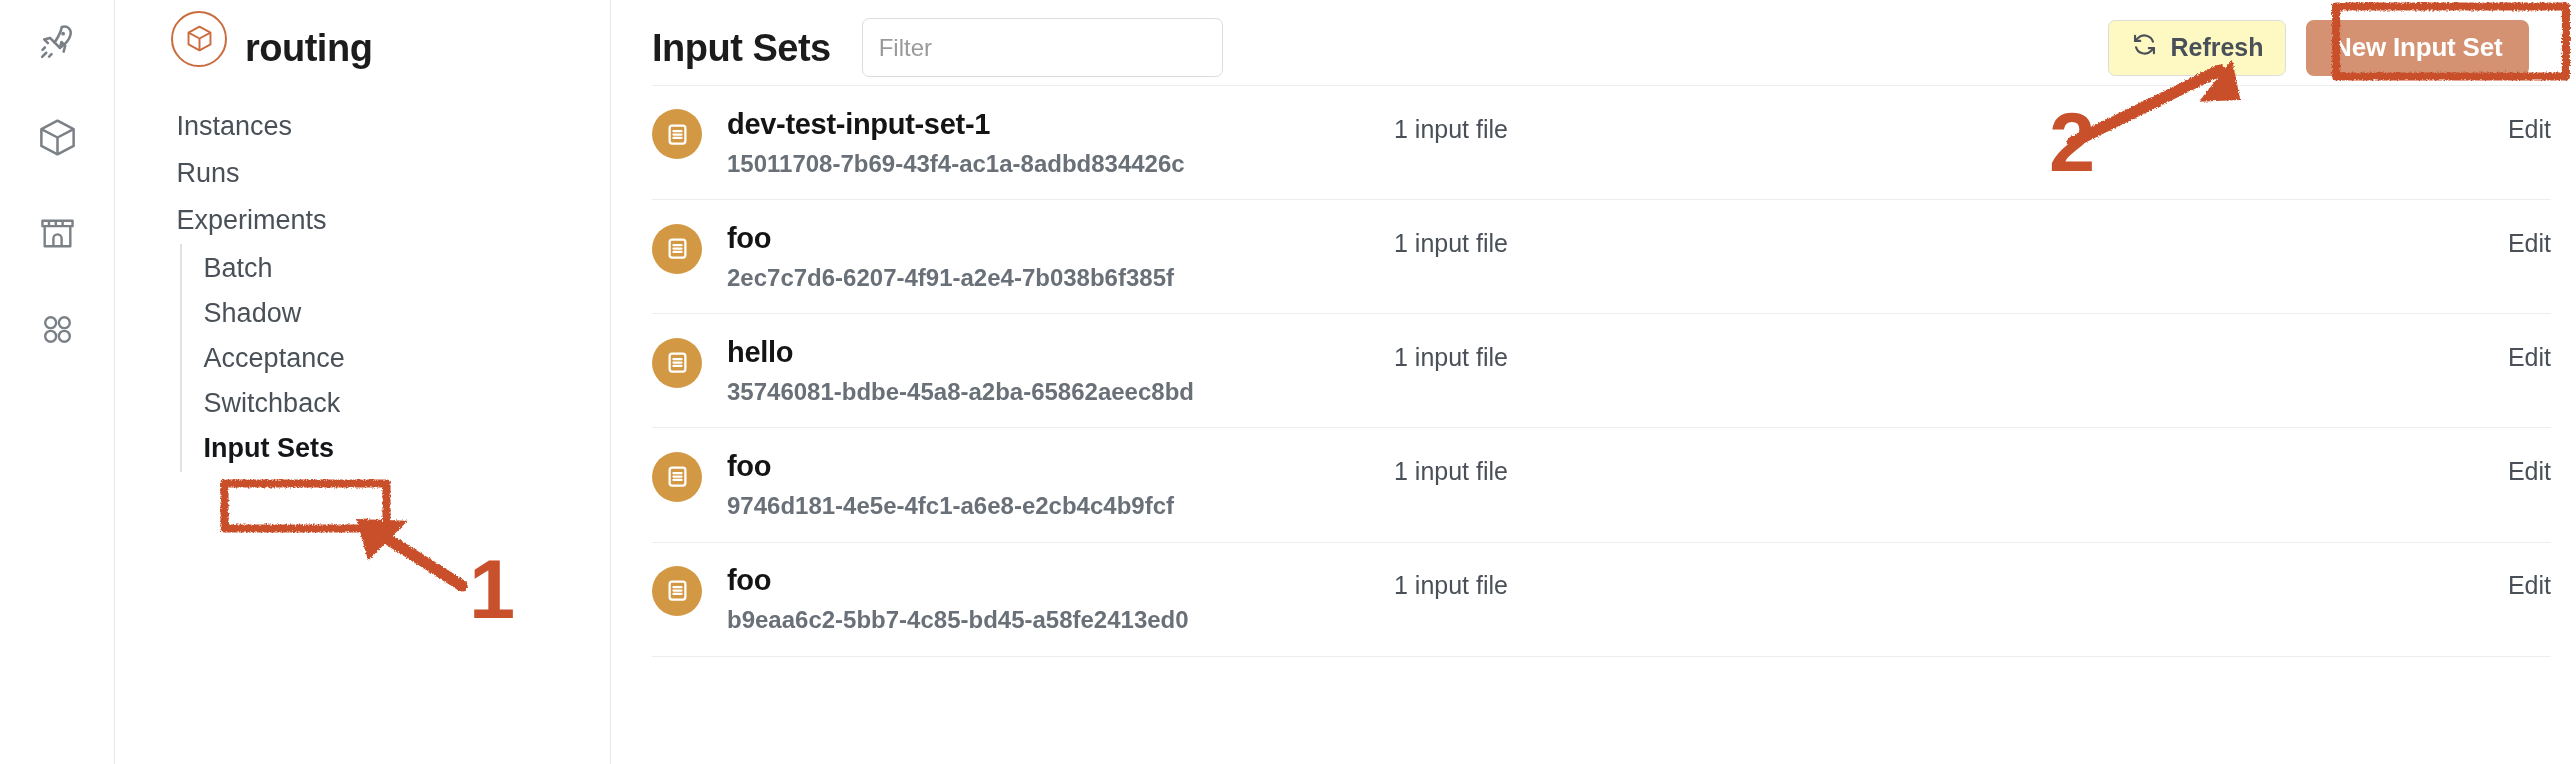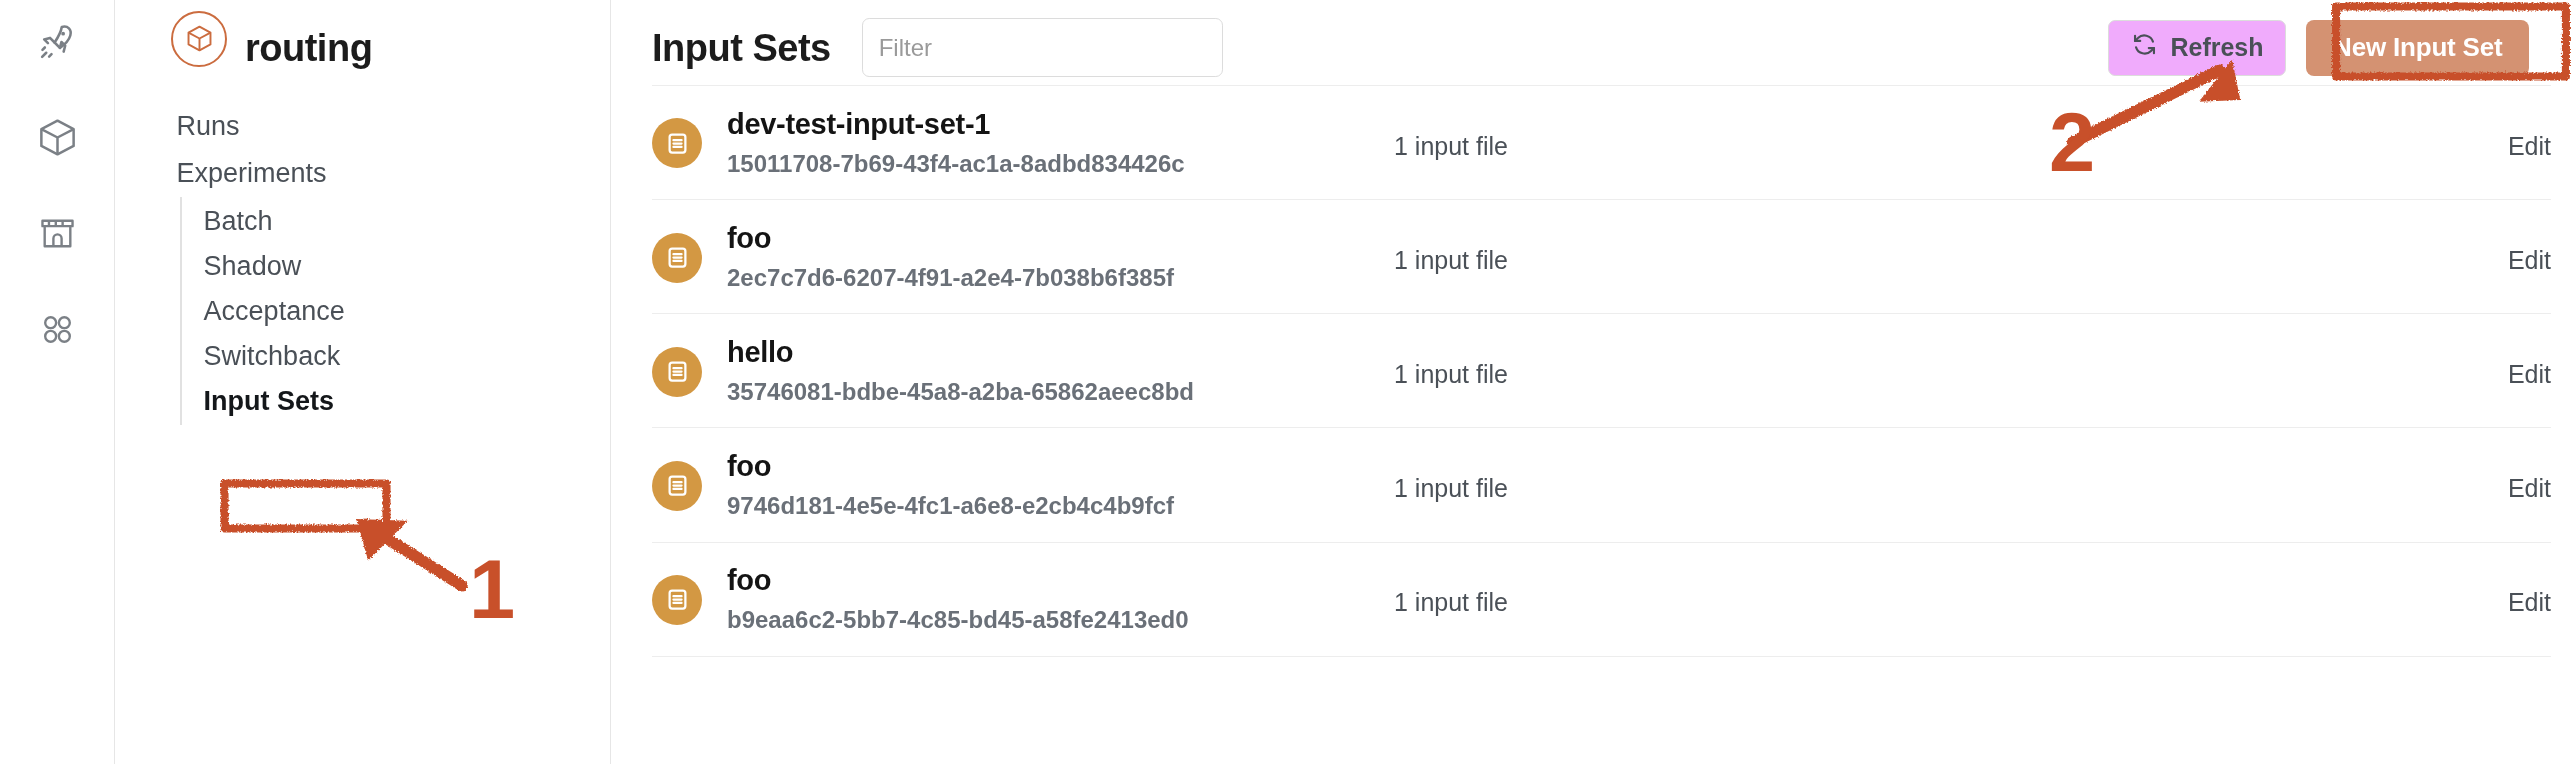--- a/index.html
+++ b/index.html
@@ -166,21 +166,21 @@
     padding-right: 21.6px;
   }
   .btn-refresh {
     display: flex;
     align-items: center;
     gap: 12.6px;
     height: 56px;
     padding: 0 21.6px;
     border: 1.8px solid #dcdcdc;
     border-radius: 7.2px;
-    background: #f0abfc;
+    background: #fef9c3;
     font-size: 25px;
     font-weight: 700;
     color: #4a5057;
     font-family: inherit;
     cursor: pointer;
     white-space: nowrap;
   }
   .btn-new {
     height: 56px;
     padding: 8px 27px;
@@ -205,21 +205,21 @@
     height: 79px;
     pointer-events: none;
   }
 
   
   .list {
     padding: 0 25px 0 41px;
   }
   .row {
     display: flex;
-    align-items: center;
+    align-items: flex-start;
     border-top: 1.8px solid #ededed;
     padding: 21.6px 0 21.6px 0;
     min-height: 99px;
     cursor: pointer;
   }
   .row-icon {
     flex: 0 0 50px;
     width: 50px;
     height: 50px;
     border-radius: 50%;
@@ -332,20 +332,23 @@
       <div class="project-logo">
         <svg width="31" height="31" viewBox="0 0 24 24" fill="none" stroke="#cb6c3f" stroke-width="1.5" stroke-linejoin="round">
           <path d="M12 2.8 20.5 7.4v9.2L12 21.2 3.5 16.6V7.4z"></path>
           <path d="M3.5 7.4 12 12l8.5-4.6M12 12v9.2"></path>
         </svg>
       </div>
       <div class="project-title">routing</div>
     </div>
 
     <ul class="nav-list">
+      <li class="nav-item">
+        <span>Instances</span>
+      </li>
       <li class="nav-item">
         <span>Runs</span>
       </li>
       <li class="nav-item">
         <span>Experiments</span>
       </li>
       <li>
         <ul class="nav-sublist">
           <li class="nav-subitem">
             <span>Batch</span>

